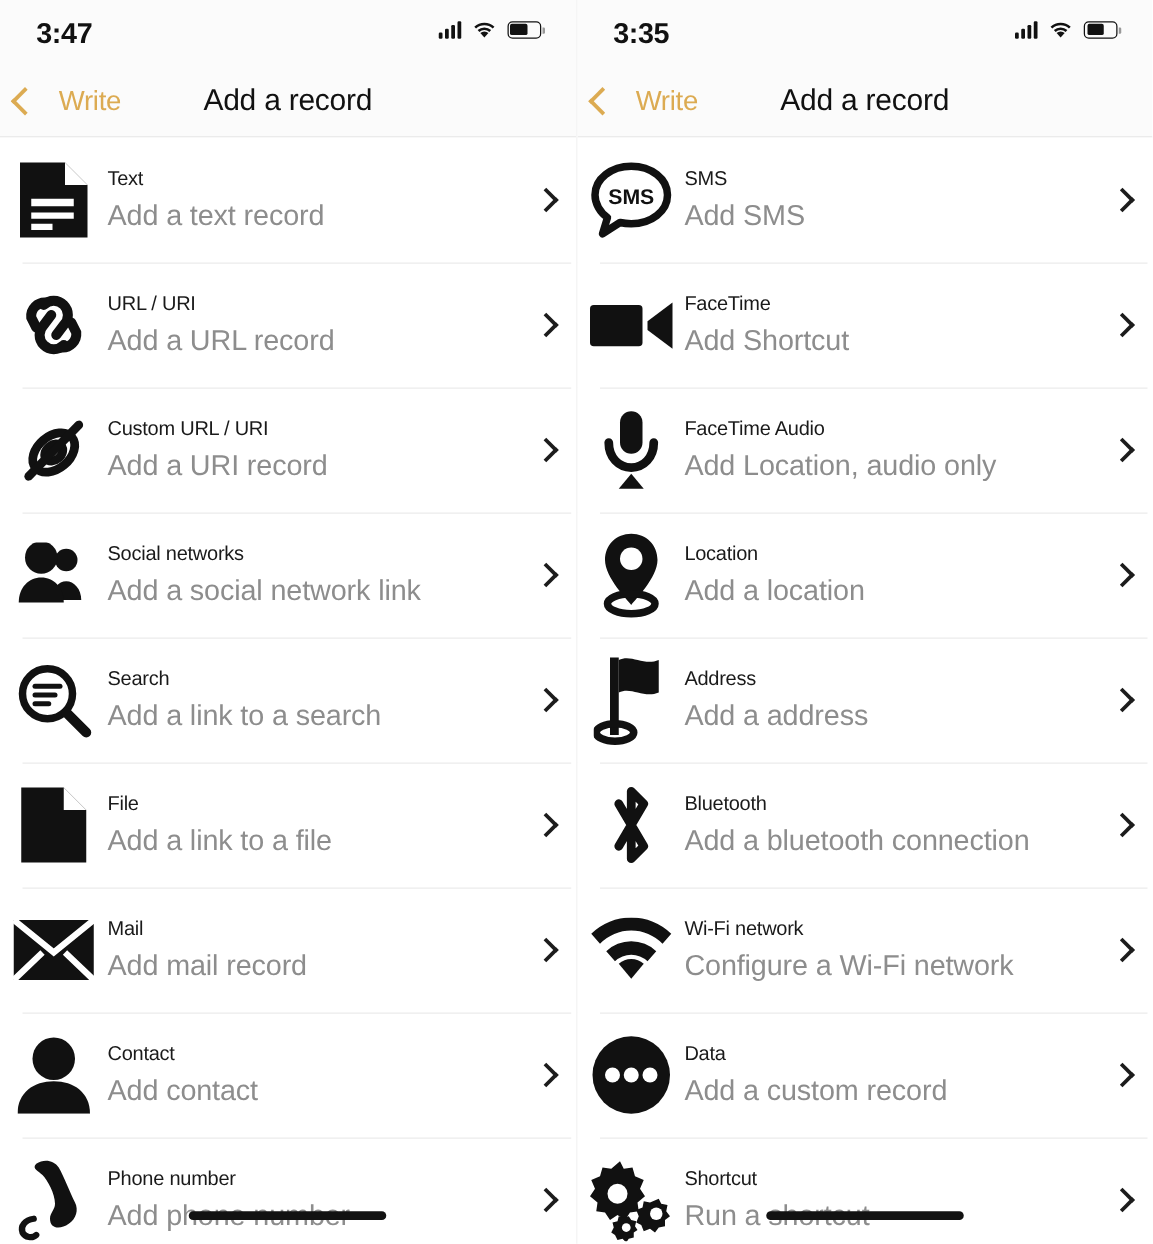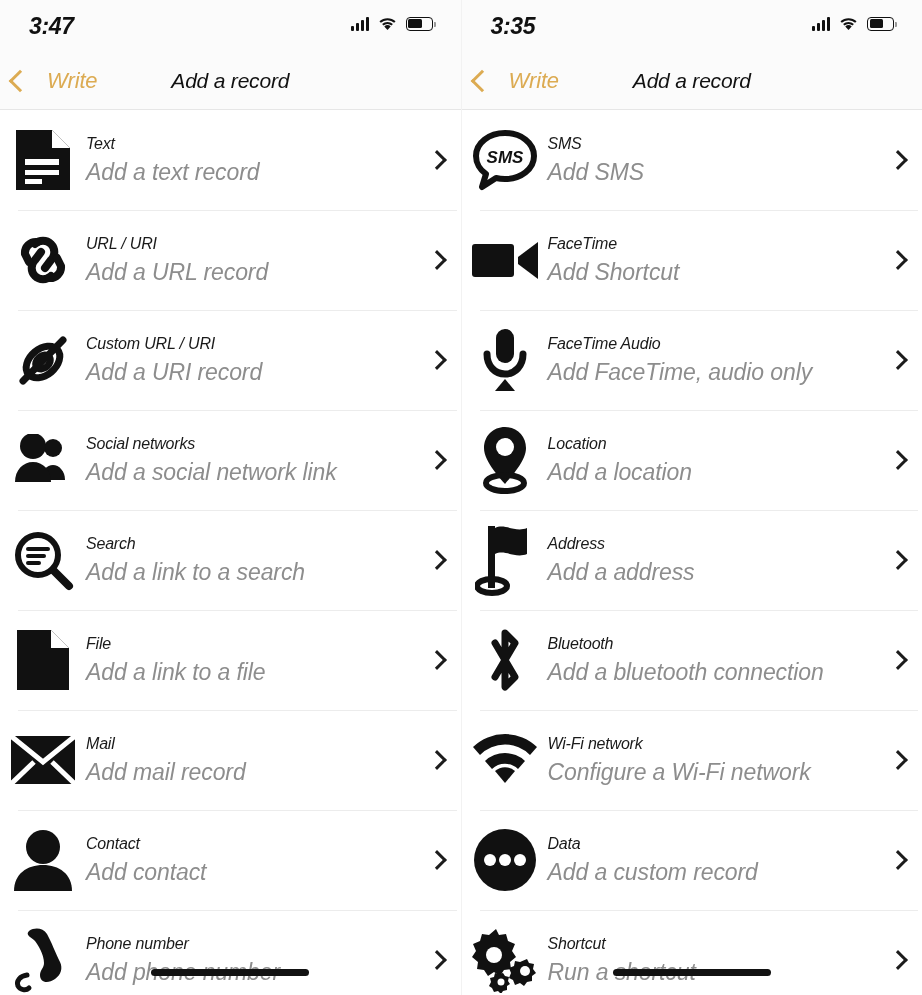--- a/index.html
+++ b/index.html
@@ -2,21 +2,21 @@
 <html><head>
 <meta charset="utf-8">
 <style>
   html,body{margin:0;padding:0;}
   body{
     width:922px;height:995px;
     background:#ffffff;
     font-family:"Liberation Sans","DejaVu Sans",sans-serif;
     overflow:hidden;
   }
-  .screens{display:flex;width:922px;height:706px;font-style:italic;}
+  .screens{display:flex;width:922px;height:706px;}
   .phone{
     width:461px;height:995px;position:relative;
     background:#ffffff;overflow:hidden;
   }
   .phone.right{border-left:1px solid #f2f2f2;}
 
   
   .statusbar{
     height:52px;position:relative;
     background:#fbfbfb;
@@ -58,21 +58,21 @@
     display:flex;align-items:center;gap:18px;cursor:pointer;
   }
   .back .chev{
     width:13px;height:13px;border-left:3.4px solid #dcab52;
     border-bottom:3.4px solid #dcab52;transform:rotate(45deg);
     margin-right:1px;
   }
   .back .lbl{font-size:22px;color:#dcab52;letter-spacing:-0.2px;}
   .nav-title{
     position:absolute;left:0;right:0;top:50%;transform:translateY(-50%);
-    text-align:center;font-size:21px;color:#111;letter-spacing:-0.2px;
+    text-align:center;font-size:24px;color:#111;letter-spacing:-0.2px;
   }
 
   
   .list{position:relative;}
   .row{
     position:relative;height:100px;
     display:flex;align-items:center;
     background:#fff;cursor:pointer;
   }
   .row + .row::before{
@@ -381,21 +381,21 @@
       <div class="row">
         <div class="icon-wrap">
           <svg width="48" height="66" viewBox="0 0 48 66">
             <rect x="15" y="2" width="18" height="34" rx="9" fill="#111"></rect>
             <path d="M6 27c0 12 8 20 18 20s18-8 18-20" fill="none" stroke="#111" stroke-width="7" stroke-linecap="round"></path>
             <path d="M24 52 34 64H14z" fill="#111"></path>
           </svg>
         </div>
         <div class="texts">
           <div class="title">FaceTime Audio</div>
-          <div class="subtitle">Add FaceTime, audio only</div>
+          <div class="subtitle">Add Location, audio only</div>
         </div>
         <div class="disclosure">
             <b></b>
           </div>
       </div>
 
       <div class="row">
         <div class="icon-wrap">
           <svg width="56" height="70" viewBox="0 0 56 70">
             <path d="M28 2C16 2 7 11 7 23c0 14 18 32 21 36 3-4 21-22 21-36 0-12-9-21-21-21z" fill="#111"></path>

